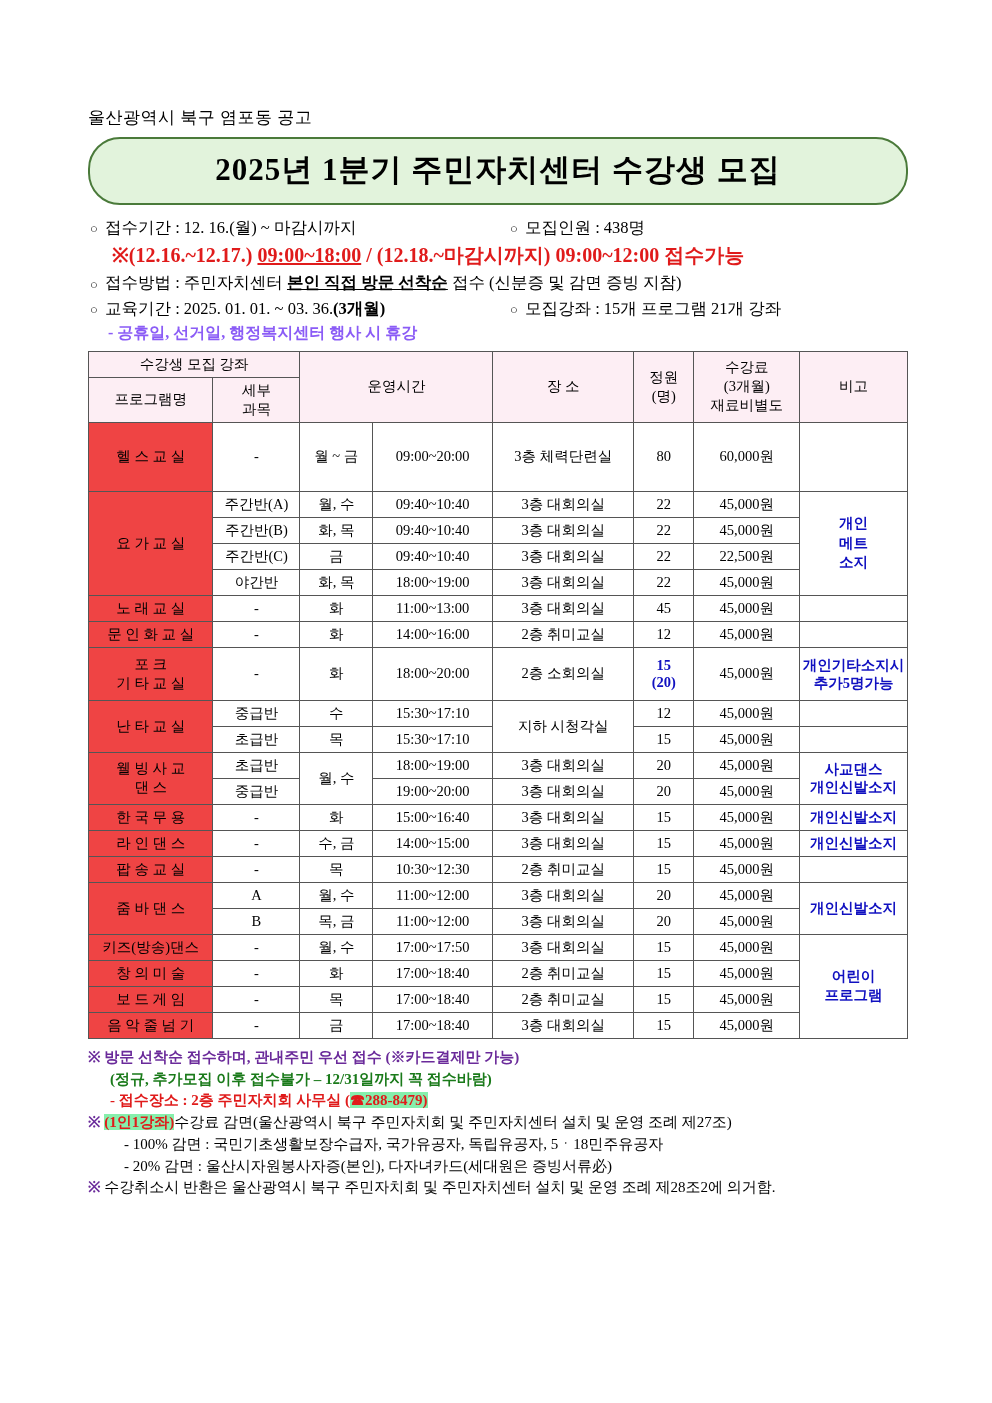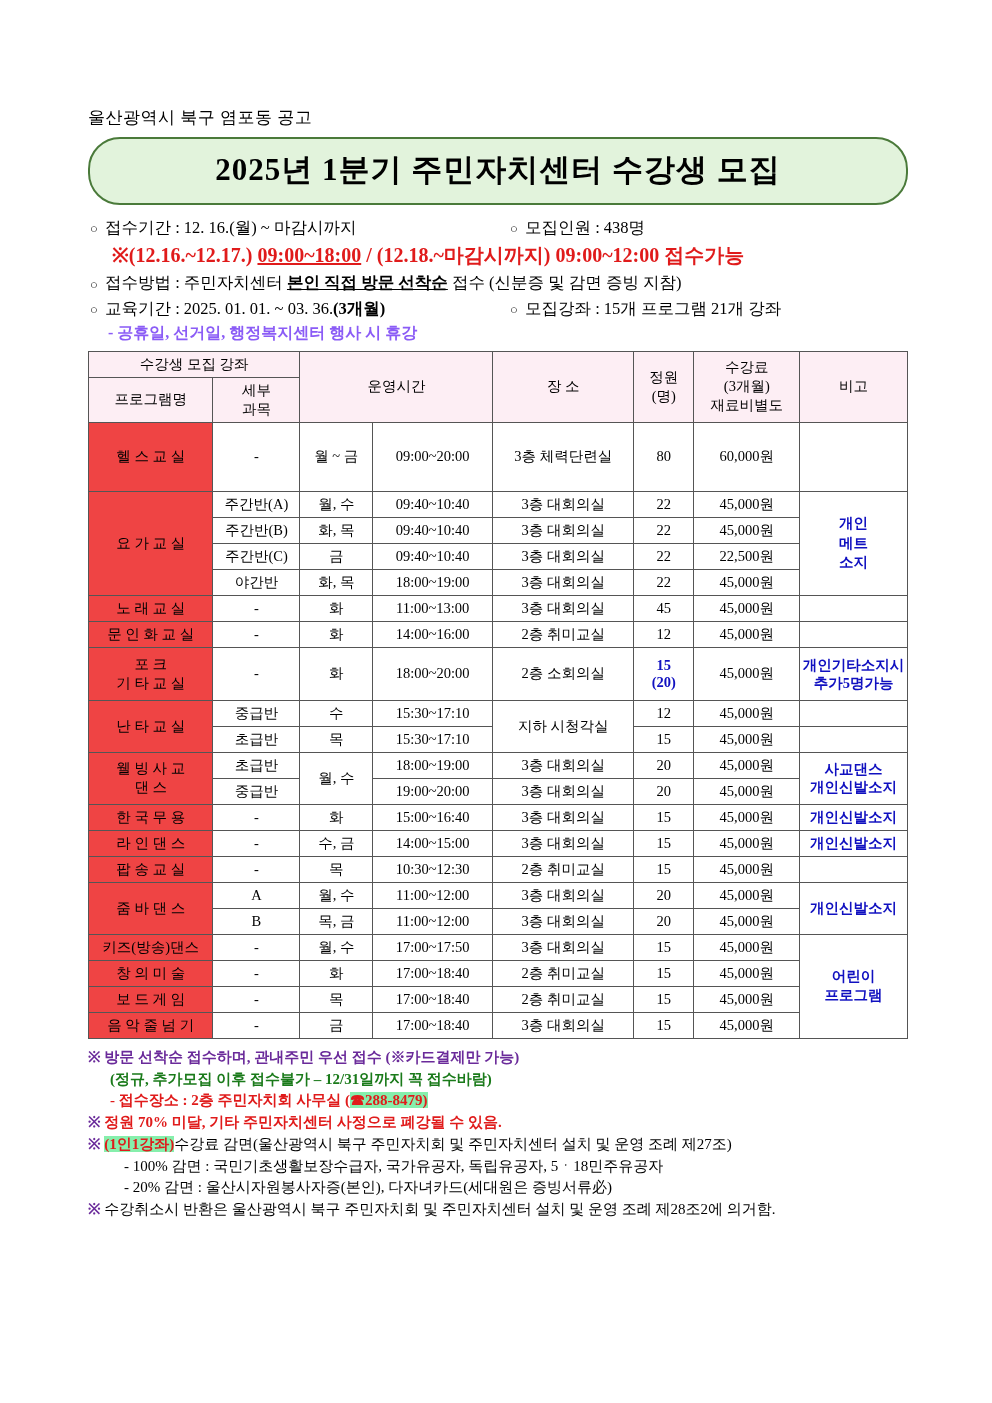--- a/index.html
+++ b/index.html
@@ -413,24 +413,20 @@
         <span class="f-purple">방문 선착순 접수하며, 관내주민 우선 접수 (※카드결제만 가능)</span>
       </span>
       <span class="ln ind1">
         <span class="f-green">(정규, 추가모집 이후 접수불가 – 12/31일까지 꼭 접수바람)</span>
       </span>
       <span class="ln ind1">
         <span class="f-red">- 접수장소 : 2층 주민자치회 사무실 (</span><span class="hl-yellow">☎288-8479)</span>
       </span>
       <span class="ln">
         <span class="f-purple">※</span>
-        <span class="f-red">정원 70% 미달, 기타 주민자치센터 사정으로 폐강될 수 있음.</span>
-      </span>
-      <span class="ln">
-        <span class="f-purple">※</span>
         <span class="hl-yellow">(1인1강좌)</span><span class="f-black">수강료 감면(울산광역시 북구 주민자치회 및 주민자치센터  설치 및 운영 조례 제27조)</span>
       </span>
       <span class="ln ind2">- 100% 감면 : 국민기초생활보장수급자, 국가유공자, 독립유공자, 5ㆍ18민주유공자</span>
       <span class="ln ind2">-  20% 감면 : 울산시자원봉사자증(본인), 다자녀카드(세대원은 증빙서류必)</span>
       <span class="ln">
         <span class="f-purple">※</span>
         <span class="f-black">수강취소시 반환은 울산광역시 북구 주민자치회 및 주민자치센터 설치 및 운영 조례 제28조2에 의거함.</span>
       </span>
     </div>
 

